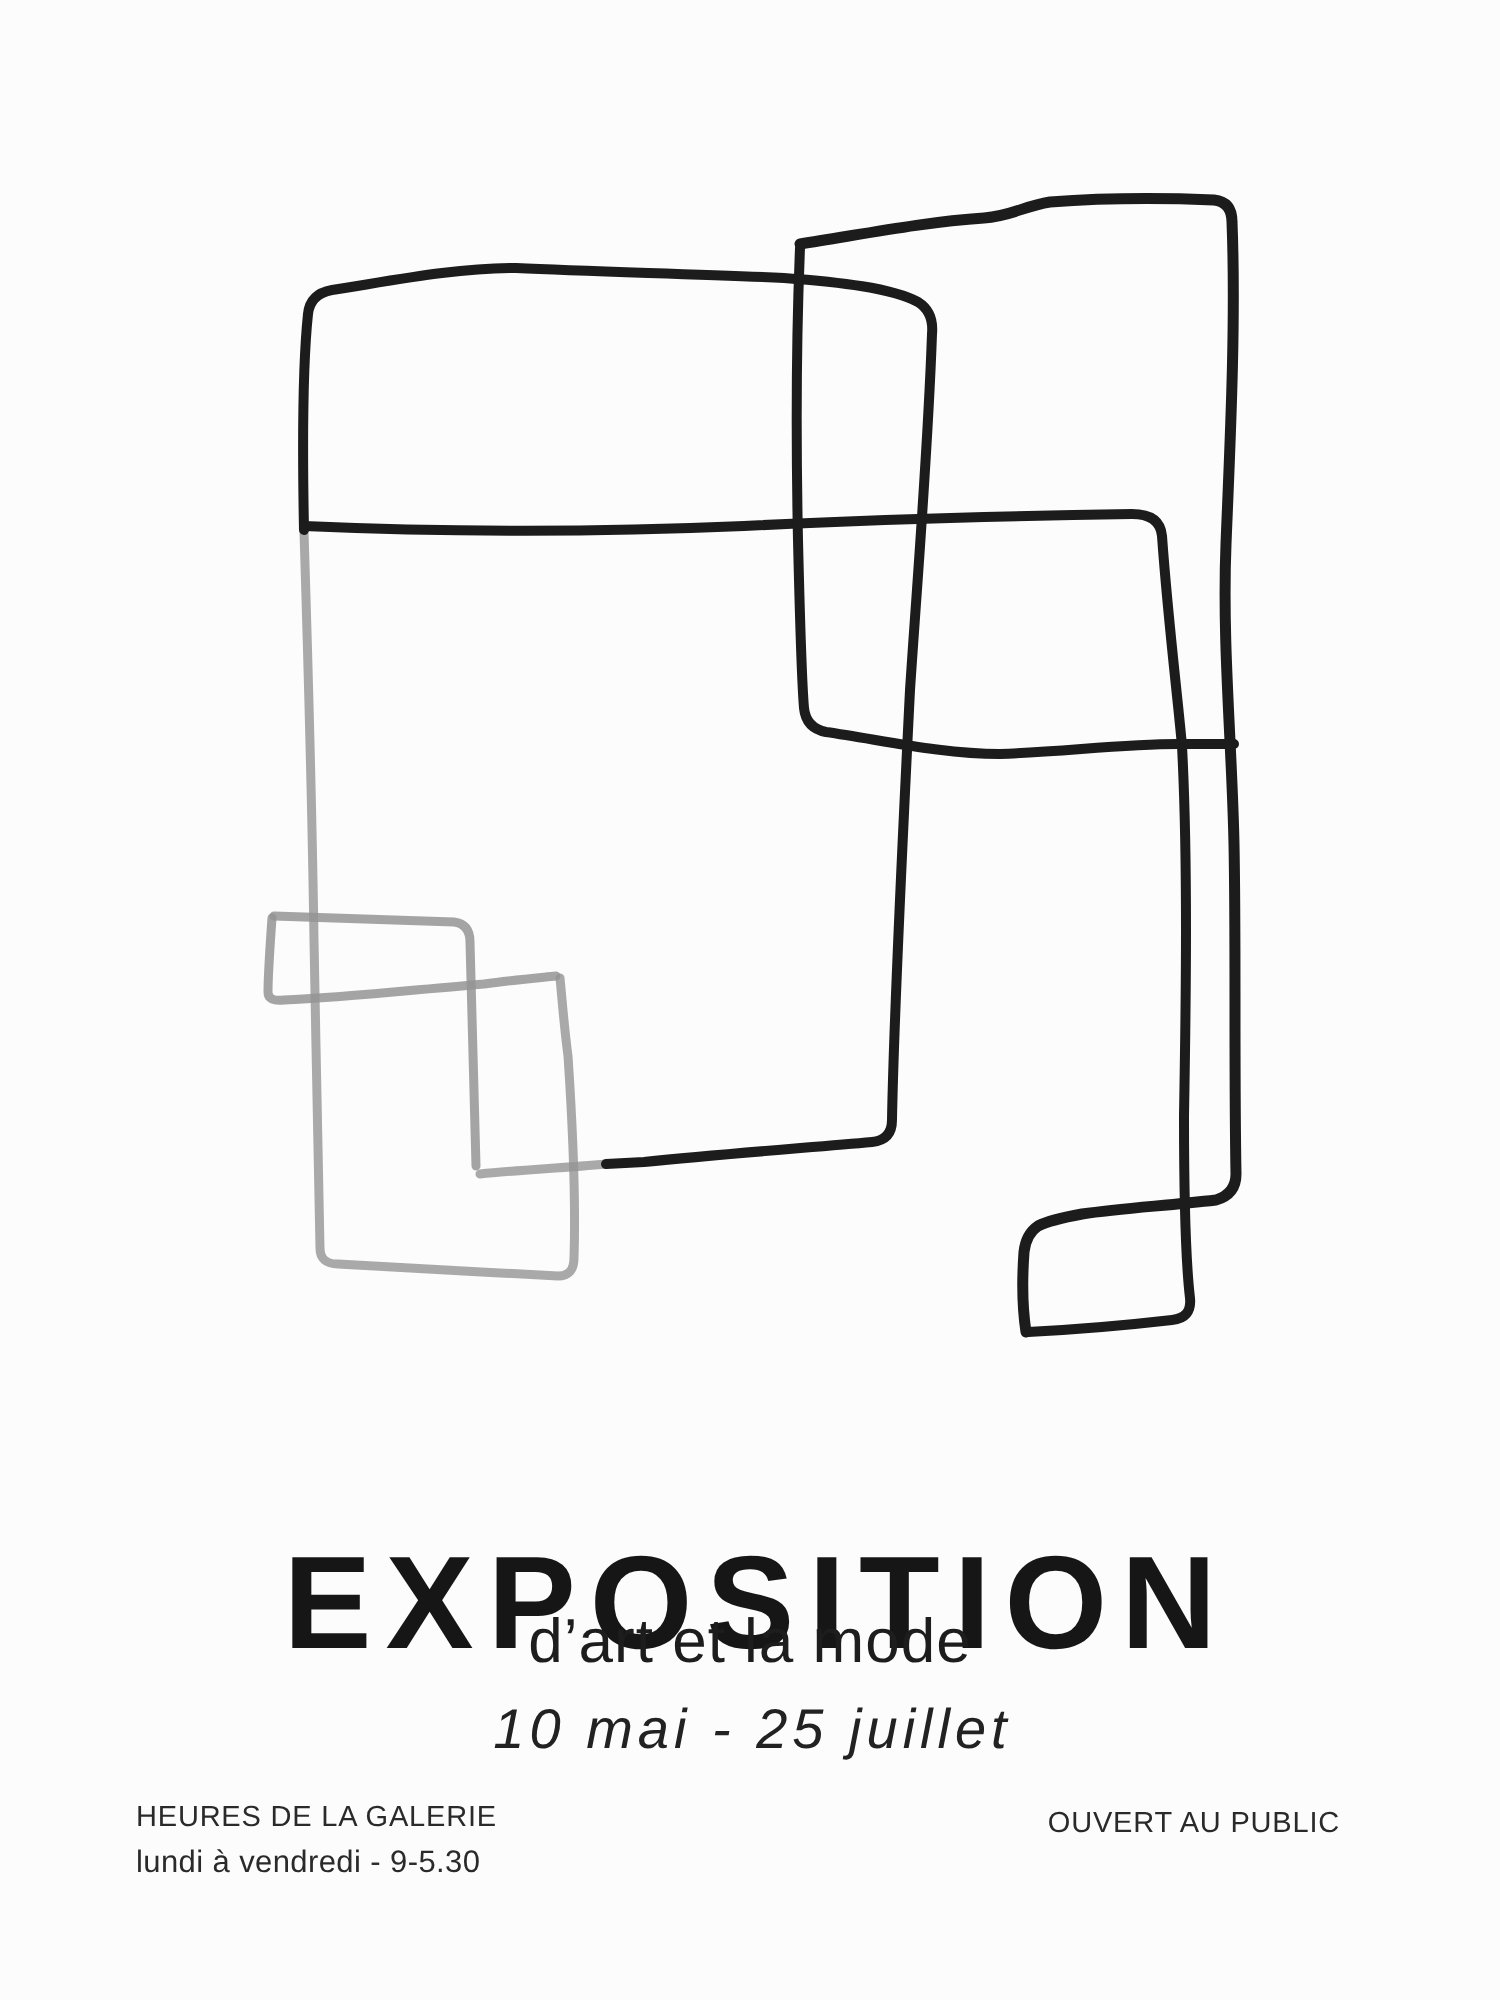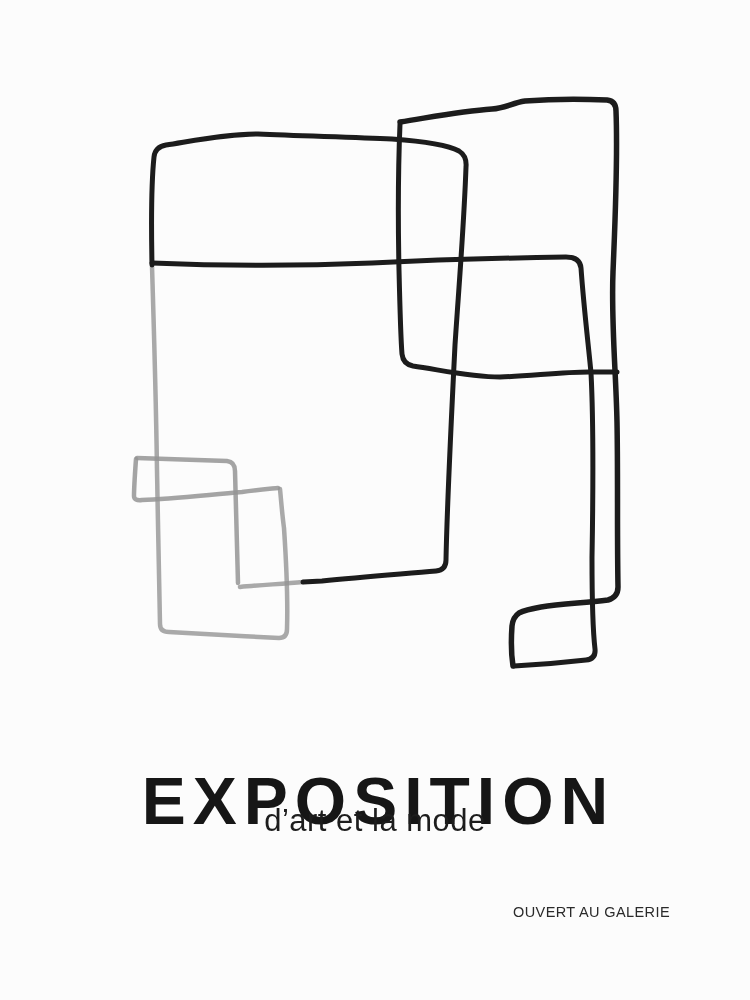--- a/index.html
+++ b/index.html
@@ -111,17 +111,22 @@
       <path d="M 400 124 C 398 172 398 222 399 270 C 400 312 401 342 402 354 Q 403 364 413 366 C 441 370 471 377 500 377 C 531 376 561 372 589 372 L 617 372"></path>
 
       <path stroke-width="5.5" d="M 400 122 C 432 117 462 111 492 109 C 506 108 512 103 525 101 C 552 99 582 99 607 100 Q 616 101 616 111 C 618 162 615 222 613 272 C 611 322 616 372 617 422 C 618 472 617 532 618 587 Q 618 597 608 600 C 582 603 561 604 541 607 C 530 609 523 611 519 613 Q 513 617 512 626 C 511 640 511 653 513 666"></path>
     </g>
   </svg>
 
   <h1 class="title">EXPOSITION</h1>
 
   <div class="subtitle">d’art et la mode</div>
 
+  <div class="dates">10 mai - 25 juillet</div>
 
+  <div class="footer-left">
+    <div class="hours-label">HEURES DE LA GALERIE</div>
+    <div class="hours-value">lundi à vendredi - 9-5.30</div>
+  </div>
 
-  <div class="footer-right">OUVERT AU GALERIE</div>
+  <div class="footer-right">OUVERT AU PUBLIC</div>
 
 </div>
 
 </body></html>

